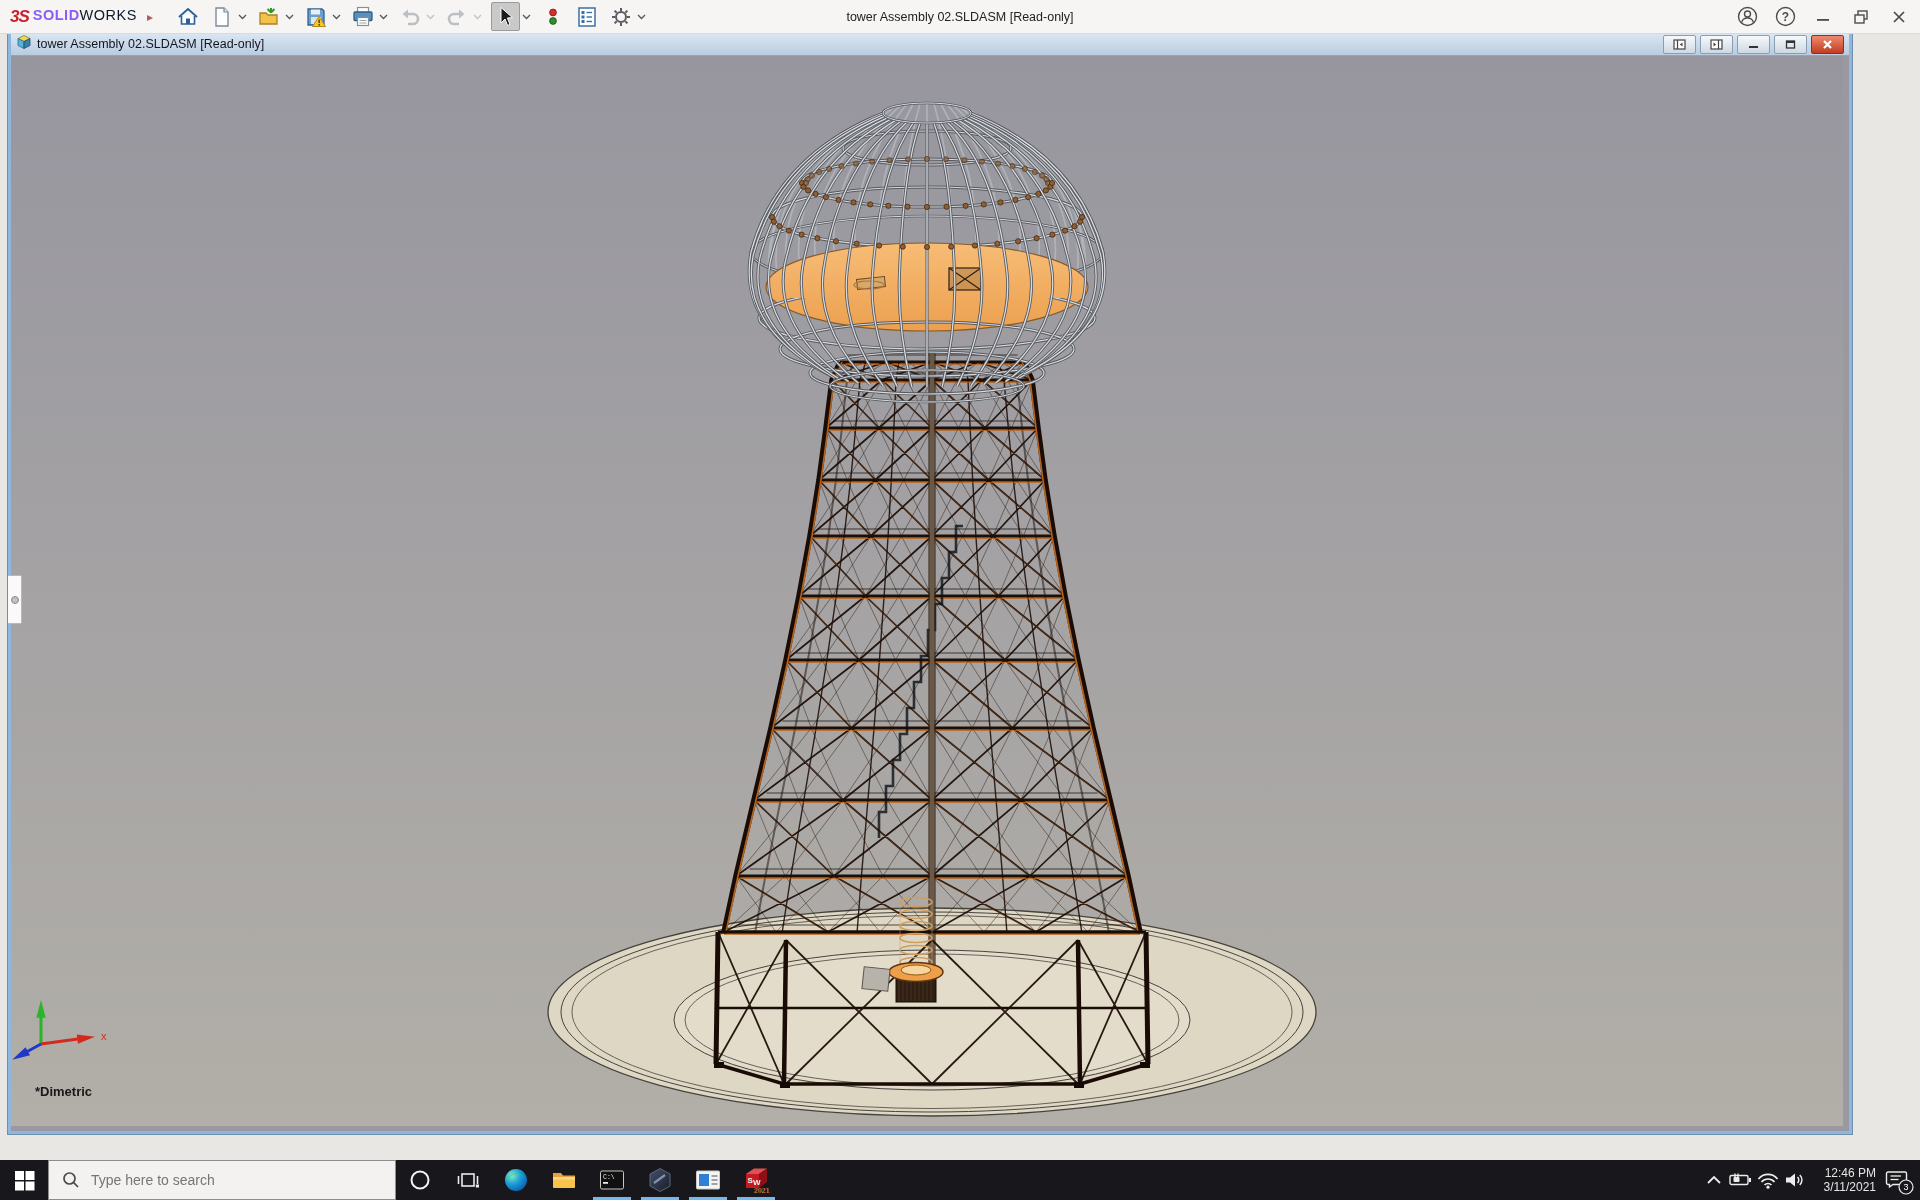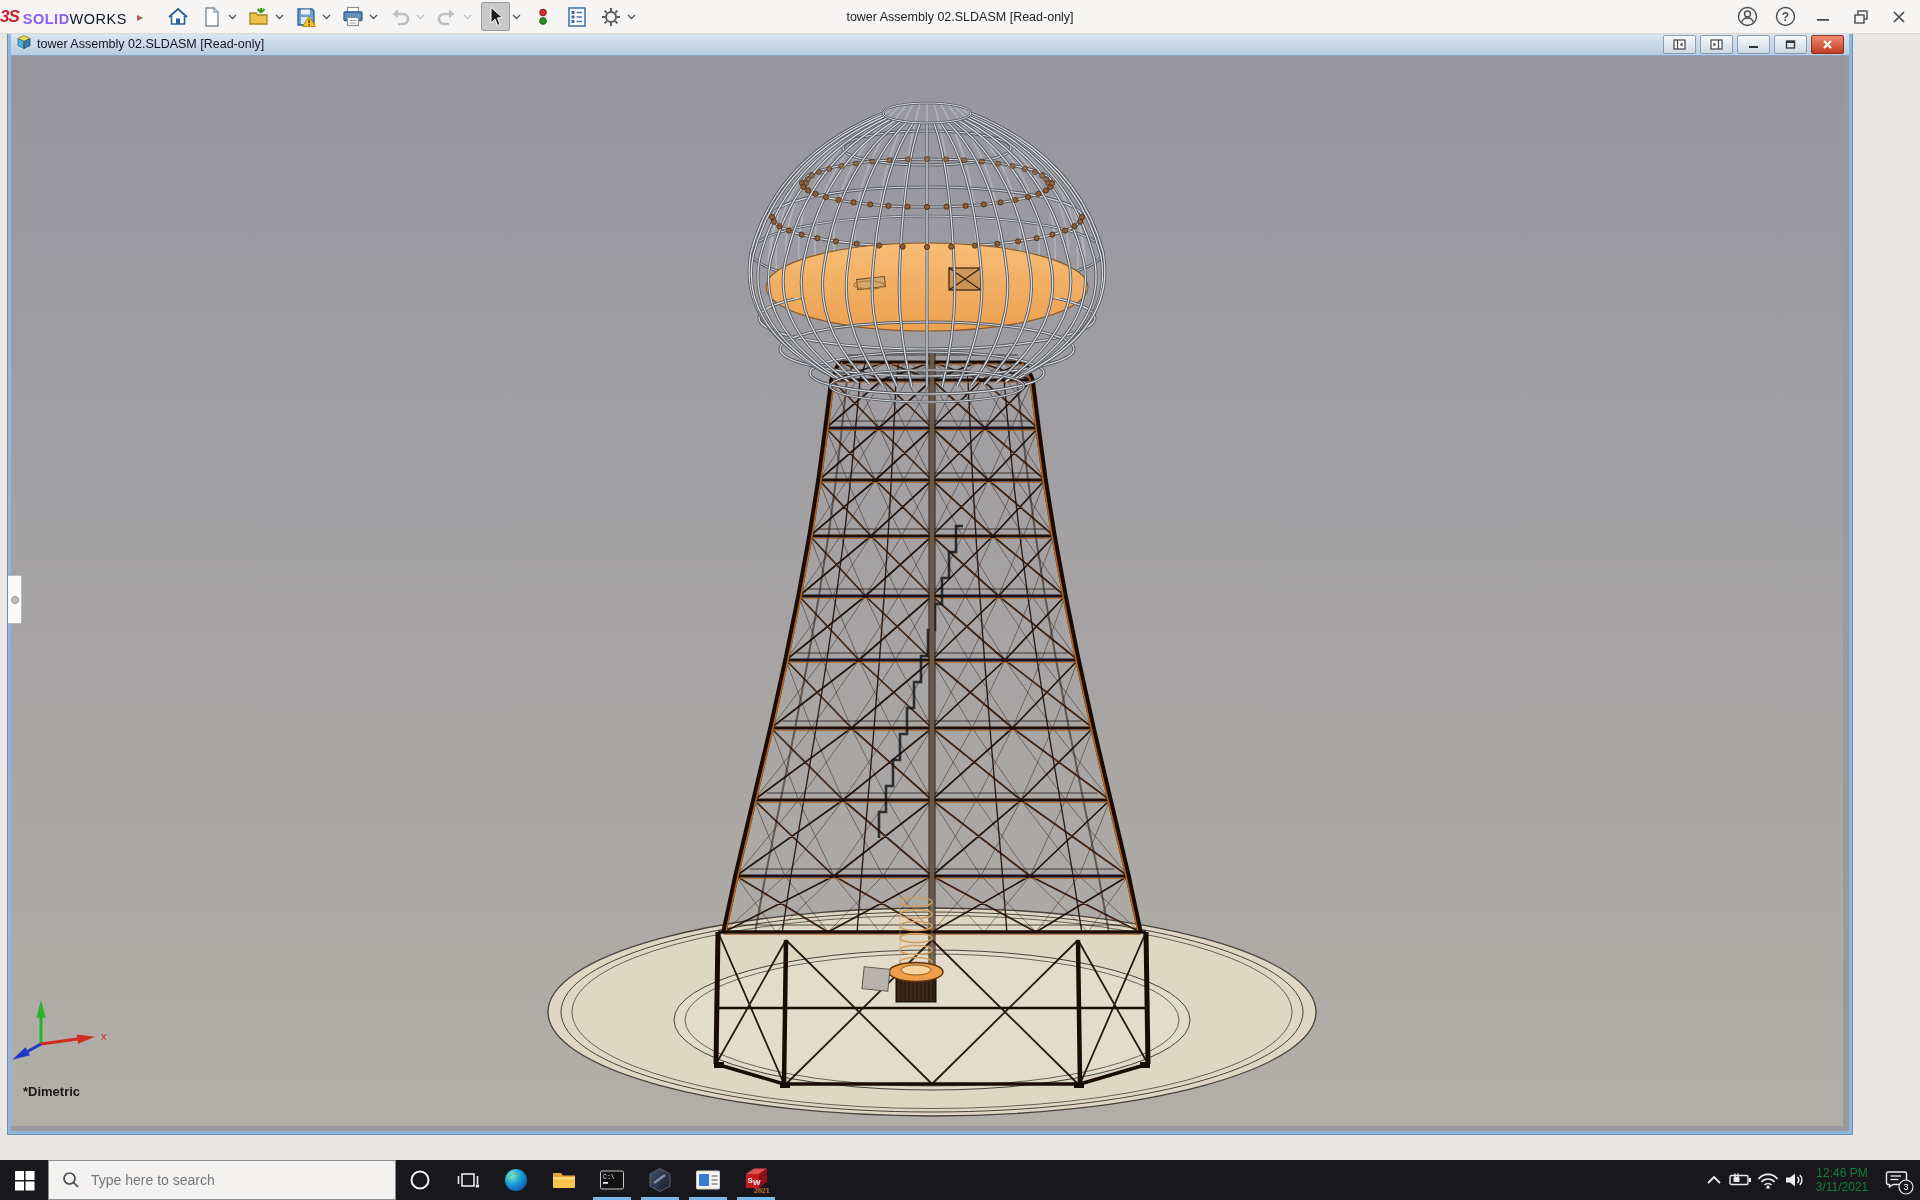--- a/index.html
+++ b/index.html
@@ -1,20 +1,20 @@
 <!DOCTYPE html>
 <html><head>
 <meta charset="utf-8">
 <style>
   html,body{margin:0;padding:0;width:1920px;height:1200px;overflow:hidden;
     font-family:"Liberation Sans","DejaVu Sans",sans-serif;background:#e9e7e4;}
   
   .appbar{position:absolute;left:0;top:0;width:1920px;height:33px;background:#f6f5f4;
     border-bottom:1px solid #dcdad7;display:flex;align-items:center;z-index:30;}
-  .brand{display:flex;align-items:flex-end;user-select:none;}
+  .brand{display:flex;align-items:flex-start;padding-left:10px;user-select:none;}
   .brand .mark{color:#c8202e;font-weight:bold;font-style:italic;font-size:17px;letter-spacing:-1px;margin-right:4px;}
   .brand .bold{color:#8b5cf6;font-weight:bold;font-size:14.5px;letter-spacing:.5px;}
   .brand .light{color:#0f172a;font-size:14.5px;letter-spacing:.5px;}
   .brand-arrow{color:#b05a5a;font-size:12px;margin-left:10px;}
   .tools{display:flex;align-items:center;margin-left:22px;}
   .tbtn{width:27px;height:27px;display:flex;align-items:center;justify-content:center;border-radius:2px;}
   .tbtn.active{background:#c9c9c9;border:1px solid #9a9a9a;}
   .dd{width:13px;height:27px;display:flex;align-items:center;justify-content:center;}
   .tgap{width:7px;}
   .app-title{position:absolute;left:0;right:0;top:0;height:33px;display:flex;align-items:center;
@@ -27,38 +27,38 @@
   .doc-titlebar{height:22px;background:linear-gradient(#dbe7f3,#b9cce0);display:flex;align-items:center;
     padding-left:5px;border-bottom:1px solid #8aa6c4;position:relative;}
   .doc-title{font-size:12.5px;color:#15151f;margin-left:5px;}
   .doc-btns{position:absolute;right:5px;top:2px;display:flex;gap:4px;}
   .dbtn{width:31px;height:17px;border:1px solid #8b9db1;border-radius:2px;
     background:linear-gradient(#f6f9fc,#cdd8e3);display:flex;align-items:center;justify-content:center;}
   .dbtn.close{background:linear-gradient(#ef8a6e,#c23c22);border-color:#8e3020;}
   .viewport{position:relative;width:1832px;height:1070px;overflow:hidden;}
   #scene{display:block;}
   #triad{position:absolute;left:0px;top:920px;}
-  .view-label{position:absolute;left:12px;top:1028px;font-size:13px;font-weight:bold;color:#181818;}
+  .view-label{position:absolute;left:24px;top:1028px;font-size:13px;font-weight:bold;color:#181818;}
   .side-tab{position:absolute;left:8px;top:575px;width:13px;height:47px;background:#fafafa;
     border:1px solid #b9b9b9;border-left:none;border-radius:0 2px 2px 0;z-index:40;
     display:flex;align-items:center;justify-content:center;}
   .side-tab .dot{width:6px;height:6px;border-radius:50%;background:#c0c0c0;border:1px solid #8e8e8e;}
   
   .taskbar{position:absolute;left:0;top:1160px;width:1920px;height:40px;background:#18171b;
     display:flex;align-items:stretch;z-index:50;}
   .startbtn{width:48px;display:flex;align-items:center;justify-content:center;}
   .searchbox{width:346px;background:#f3f2f1;border:1px solid #8d8d8d;display:flex;align-items:center;}
   .searchbox input{border:none;outline:none;background:transparent;font-size:14px;color:#3c3c3c;
     font-family:"Liberation Sans",sans-serif;width:260px;}
   .searchbox .glyph{margin:0 8px 0 12px;display:flex;}
   .appslot{width:48px;display:flex;align-items:center;justify-content:center;position:relative;}
   .appslot.run::after{content:"";position:absolute;left:5px;right:5px;bottom:0;height:3px;background:#76b9ed;}
   .tray{position:absolute;right:0;top:0;height:40px;display:flex;align-items:center;}
   .trayic{width:27px;height:40px;display:flex;align-items:center;justify-content:center;}
-  .clock{width:68px;text-align:center;color:#15803d;font-size:12px;line-height:14px;}
+  .clock{width:68px;text-align:right;color:#e5e5e5;font-size:12px;line-height:14px;}
   .notif{width:44px;height:40px;display:flex;align-items:center;justify-content:center;position:relative;}
 </style>
 </head>
 <body>
 
 <div class="appbar">
   <div class="brand">
     <span class="mark">3S</span>
     <span class="bold">SOLID</span>
     <span class="light">WORKS</span>

